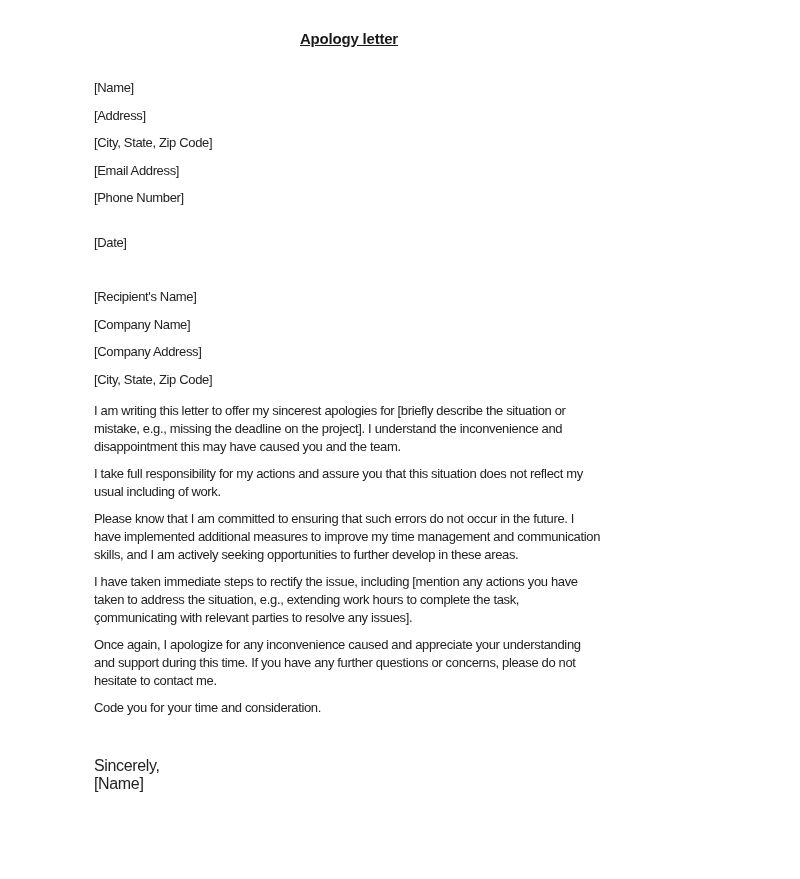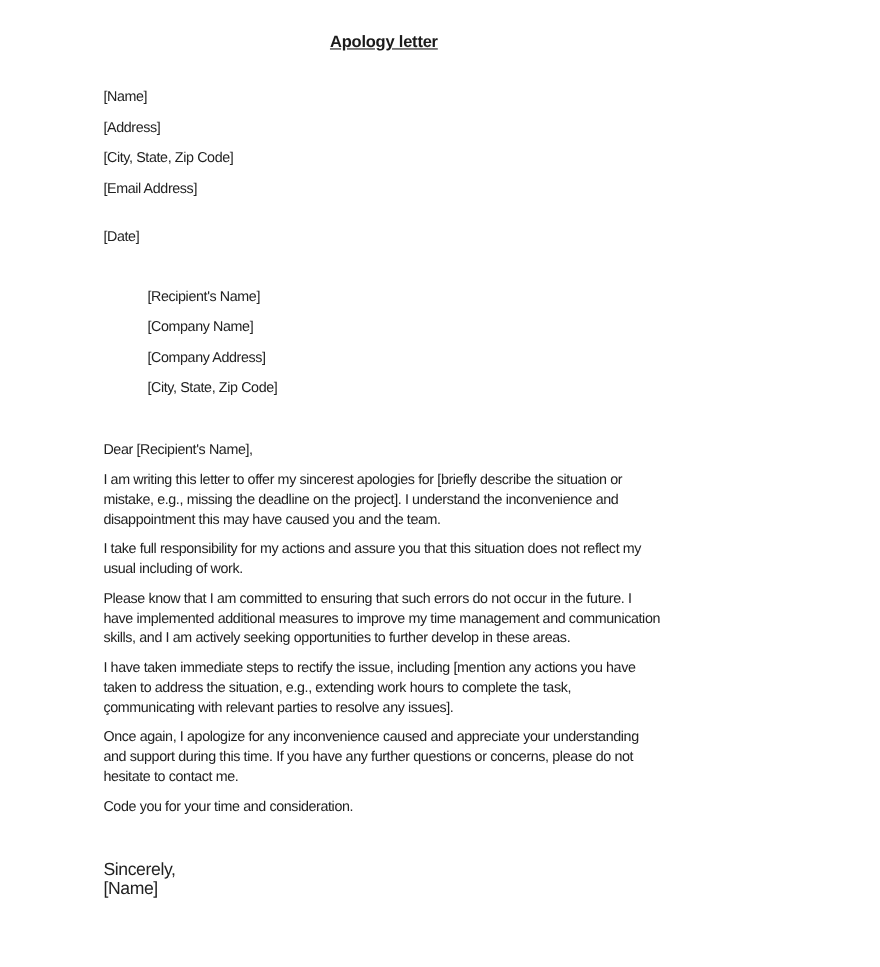--- a/index.html
+++ b/index.html
@@ -28,21 +28,21 @@
     line-height: 18px;
     font-weight: bold;
     text-decoration: underline;
     letter-spacing: -0.2px;
     color: #1a1a1a;
   }
   .address-block {
     margin: 0;
   }
   .sender-block { margin-top: 26px; }
-  .recipient-block { margin-top: 27px; margin-left: 40px; }
+  .recipient-block { margin-top: 27px; }
   .field-line {
     font-size: 13px;
     line-height: 27.5px;
     letter-spacing: -0.35px;
     white-space: nowrap;
   }
   .date-line {
     margin-top: 17px;
     font-size: 13px;
     line-height: 27.5px;
@@ -73,32 +73,32 @@
 
 <div class="page">
 
   <h1 class="doc-title">Apology letter</h1>
 
   <div class="address-block sender-block">
     <div class="field-line">[Name]</div>
     <div class="field-line">[Address]</div>
     <div class="field-line">[City, State, Zip Code]</div>
     <div class="field-line">[Email Address]</div>
+    <div class="field-line">[Phone Number]</div>
   </div>
 
   <div class="date-line">[Date]</div>
 
   <div class="address-block recipient-block">
     <div class="field-line">[Recipient's Name]</div>
     <div class="field-line">[Company Name]</div>
     <div class="field-line">[Company Address]</div>
     <div class="field-line">[City, State, Zip Code]</div>
   </div>
 
-  <p class="salutation">Dear [Recipient's Name],</p>
 
   <p class="body-paragraph">I am writing this letter to offer my sincerest apologies for [briefly describe the situation or mistake, e.g., missing the deadline on the project]. I understand the inconvenience and disappointment this may have caused you and the team.</p>
   <p class="body-paragraph">I take full responsibility for my actions and assure you that this situation does not reflect my usual including of work.</p>
   <p class="body-paragraph">Please know that I am committed to ensuring that such errors do not occur in the future. I have implemented additional measures to improve my time management and communication skills, and I am actively seeking opportunities to further develop in these areas.</p>
   <p class="body-paragraph">I have taken immediate steps to rectify the issue, including [mention any actions you have taken to address the situation, e.g., extending work hours to complete the task, çommunicating with relevant parties to resolve any issues].</p>
   <p class="body-paragraph">Once again, I apologize for any inconvenience caused and appreciate your understanding and support during this time. If you have any further questions or concerns, please do not hesitate to contact me.</p>
   <p class="body-paragraph">Code you for your time and consideration.</p>
 
   <div class="closing-block">
     <span class="closing-line">Sincerely,</span>

